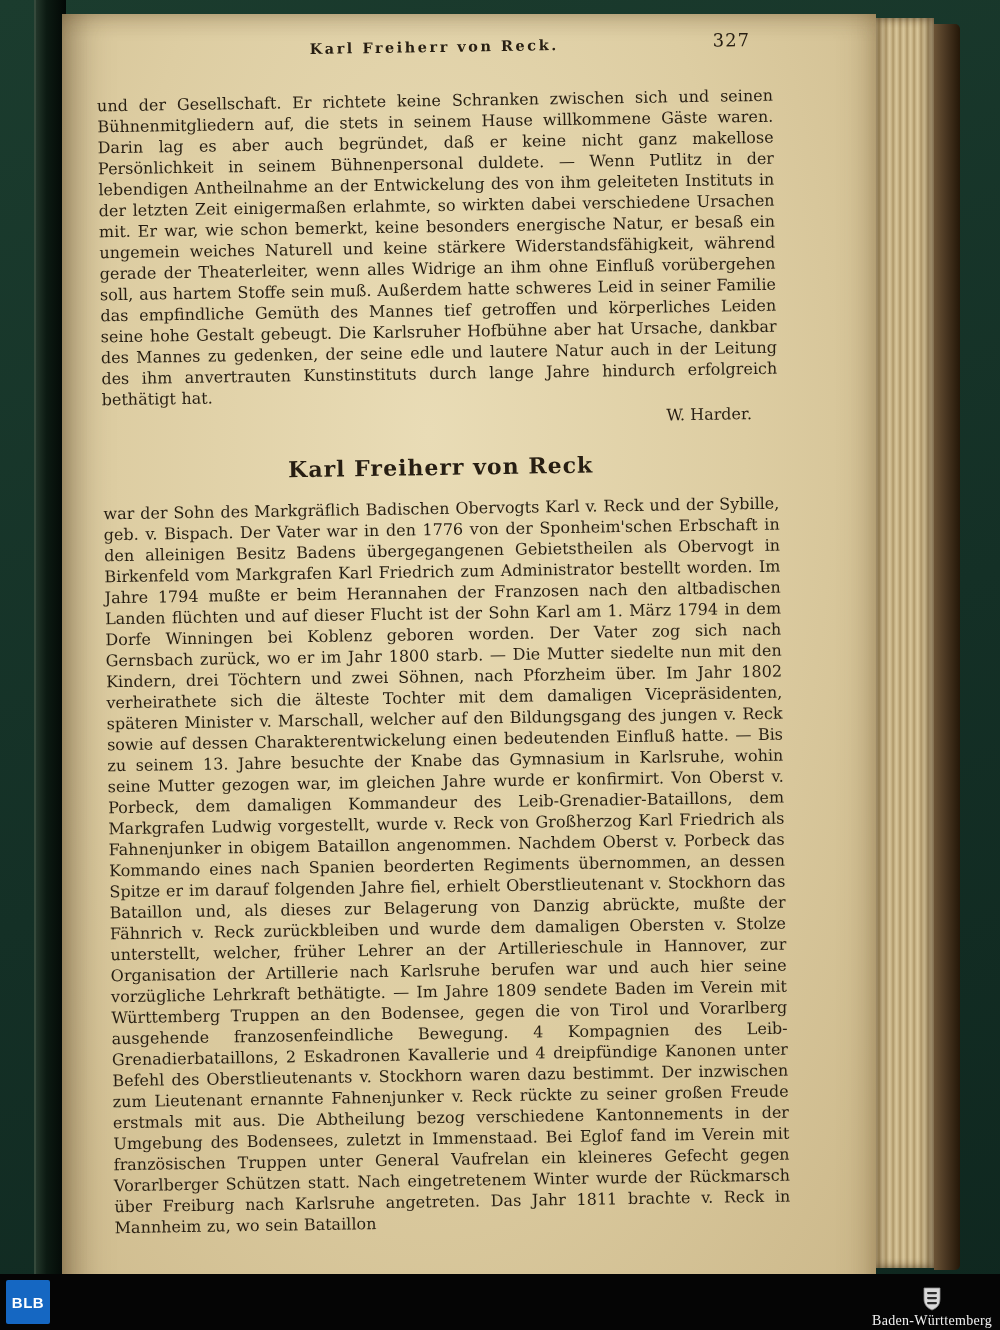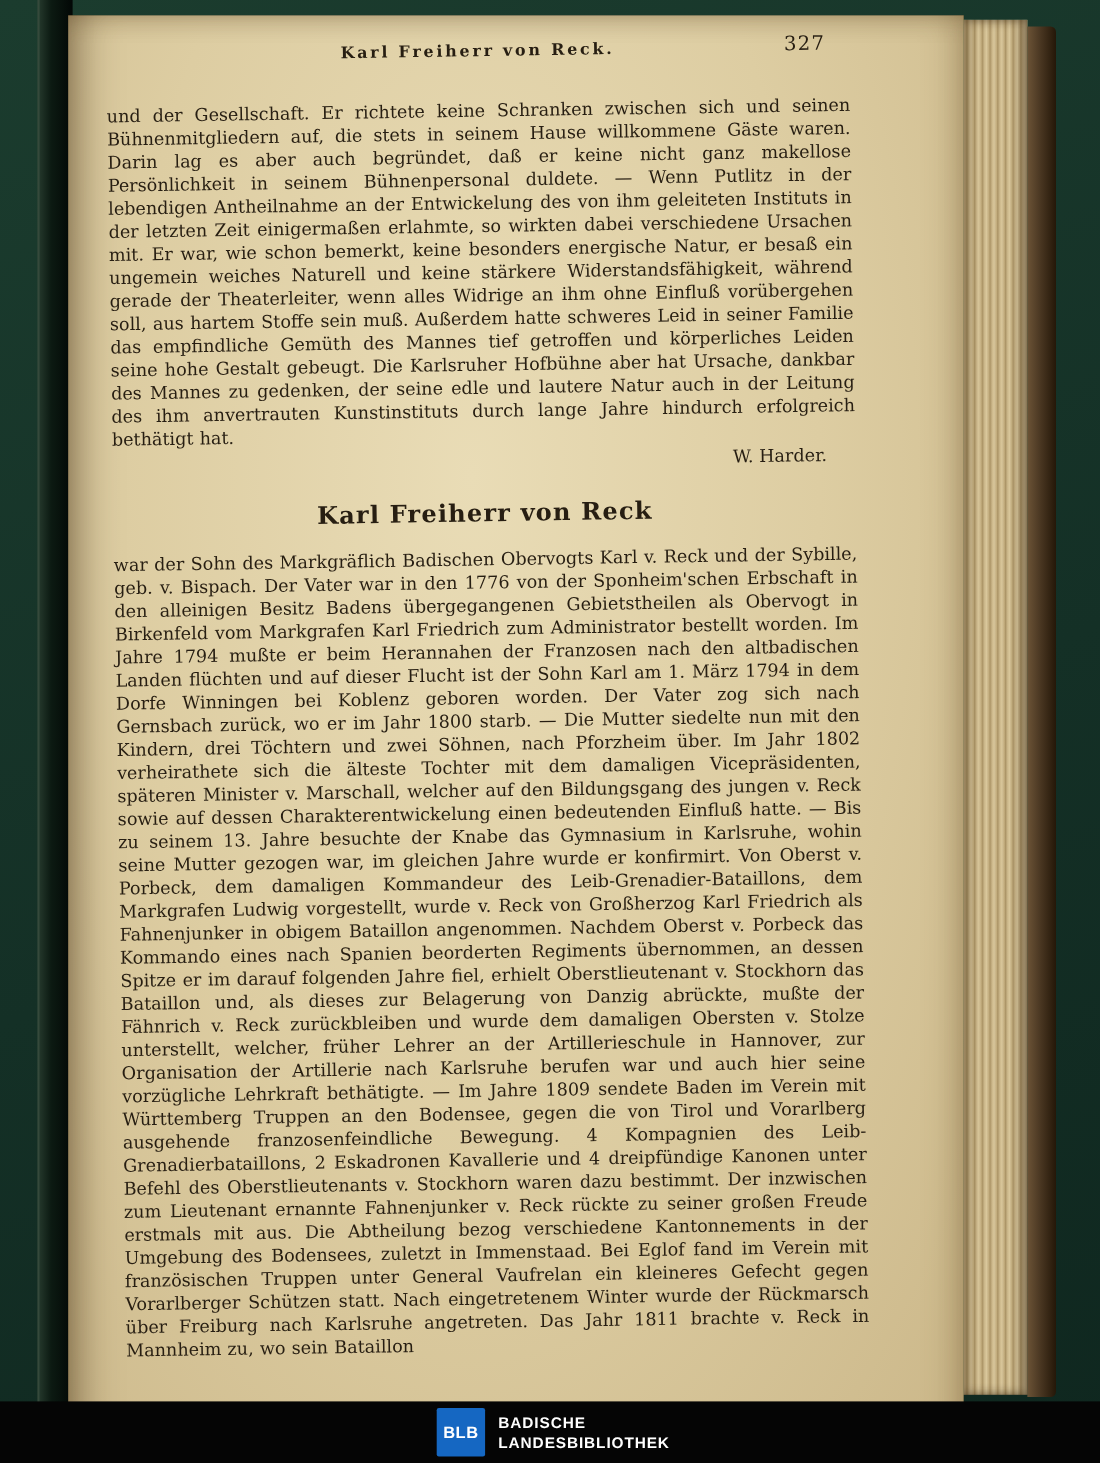--- a/index.html
+++ b/index.html
@@ -118,19 +118,24 @@
 
       <h2 class="section-heading">Karl Freiherr von Reck</h2>
 
       <p class="body-text">war der Sohn des Markgräflich Badischen Obervogts Karl v. Reck und der Sybille, geb. v. Bispach. Der Vater war in den 1776 von der Sponheim'schen Erbschaft in den alleinigen Besitz Badens übergegangenen Gebietstheilen als Obervogt in Birkenfeld vom Markgrafen Karl Friedrich zum Administrator bestellt worden. Im Jahre 1794 mußte er beim Herannahen der Franzosen nach den altbadischen Landen flüchten und auf dieser Flucht ist der Sohn Karl am 1. März 1794 in dem Dorfe Winningen bei Koblenz geboren worden. Der Vater zog sich nach Gernsbach zurück, wo er im Jahr 1800 starb. — Die Mutter siedelte nun mit den Kindern, drei Töchtern und zwei Söhnen, nach Pforzheim über. Im Jahr 1802 verheirathete sich die älteste Tochter mit dem damaligen Vicepräsidenten, späteren Minister v. Marschall, welcher auf den Bildungsgang des jungen v. Reck sowie auf dessen Charakterentwickelung einen bedeutenden Einfluß hatte. — Bis zu seinem 13. Jahre besuchte der Knabe das Gymnasium in Karlsruhe, wohin seine Mutter gezogen war, im gleichen Jahre wurde er konfirmirt. Von Oberst v. Porbeck, dem damaligen Kommandeur des Leib-Grenadier-Bataillons, dem Markgrafen Ludwig vorgestellt, wurde v. Reck von Großherzog Karl Friedrich als Fahnenjunker in obigem Bataillon angenommen. Nachdem Oberst v. Porbeck das Kommando eines nach Spanien beorderten Regiments übernommen, an dessen Spitze er im darauf folgenden Jahre fiel, erhielt Oberstlieutenant v. Stockhorn das Bataillon und, als dieses zur Belagerung von Danzig abrückte, mußte der Fähnrich v. Reck zurückbleiben und wurde dem damaligen Obersten v. Stolze unterstellt, welcher, früher Lehrer an der Artillerieschule in Hannover, zur Organisation der Artillerie nach Karlsruhe berufen war und auch hier seine vorzügliche Lehrkraft bethätigte. — Im Jahre 1809 sendete Baden im Verein mit Württemberg Truppen an den Bodensee, gegen die von Tirol und Vorarlberg ausgehende franzosenfeindliche Bewegung. 4 Kompagnien des Leib-Grenadierbataillons, 2 Eskadronen Kavallerie und 4 dreipfündige Kanonen unter Befehl des Oberstlieutenants v. Stockhorn waren dazu bestimmt. Der inzwischen zum Lieutenant ernannte Fahnenjunker v. Reck rückte zu seiner großen Freude erstmals mit aus. Die Abtheilung bezog verschiedene Kantonnements in der Umgebung des Bodensees, zuletzt in Immenstaad. Bei Eglof fand im Verein mit französischen Truppen unter General Vaufrelan ein kleineres Gefecht gegen Vorarlberger Schützen statt. Nach eingetretenem Winter wurde der Rückmarsch über Freiburg nach Karlsruhe angetreten. Das Jahr 1811 brachte v. Reck in Mannheim zu, wo sein Bataillon</p>
 
     </div>
   </div>
 
   <div class="footer-bar">
     <div class="blb-logo">BLB</div>
-    <div class="library-name">
-      <div>BADISCHE</div>
-      <div>LANDESBIBLIOTHEK</div>
+    <div class="footer-right">
+      <svg class="bw-arms" width="24" height="26" viewBox="0 0 24 26" aria-hidden="true">
+        <path d="M4 2 h16 v11 c0 6.5 -4 9.5 -8 11 c-4 -1.5 -8 -5 -8 -11 z" fill="#d9d9d9" stroke="#8a8a8a" stroke-width="0.8"></path>
+        <rect x="7" y="6" width="10" height="2.2" rx="1.1" fill="#2b2b2b"></rect>
+        <rect x="7" y="11" width="10" height="2.2" rx="1.1" fill="#2b2b2b"></rect>
+        <rect x="7" y="16" width="10" height="2.2" rx="1.1" fill="#2b2b2b"></rect>
+      </svg>
+      <div class="bw-label">Baden-Württemberg</div>
     </div>
   </div>
 
 </div>
 
 </body></html>

